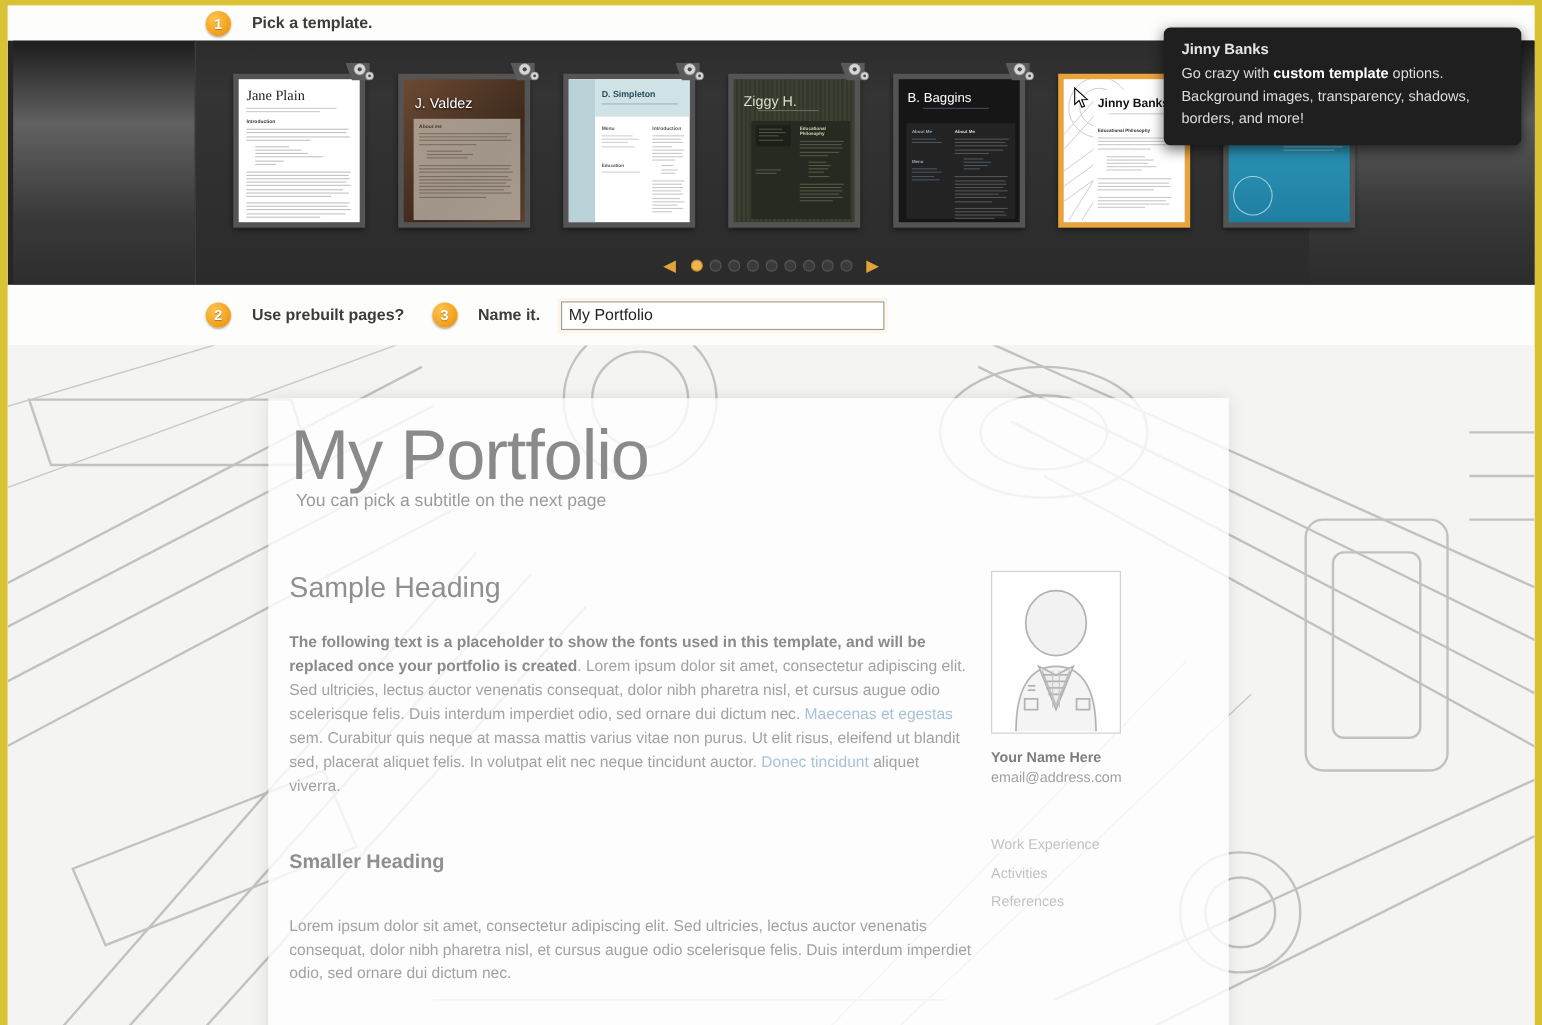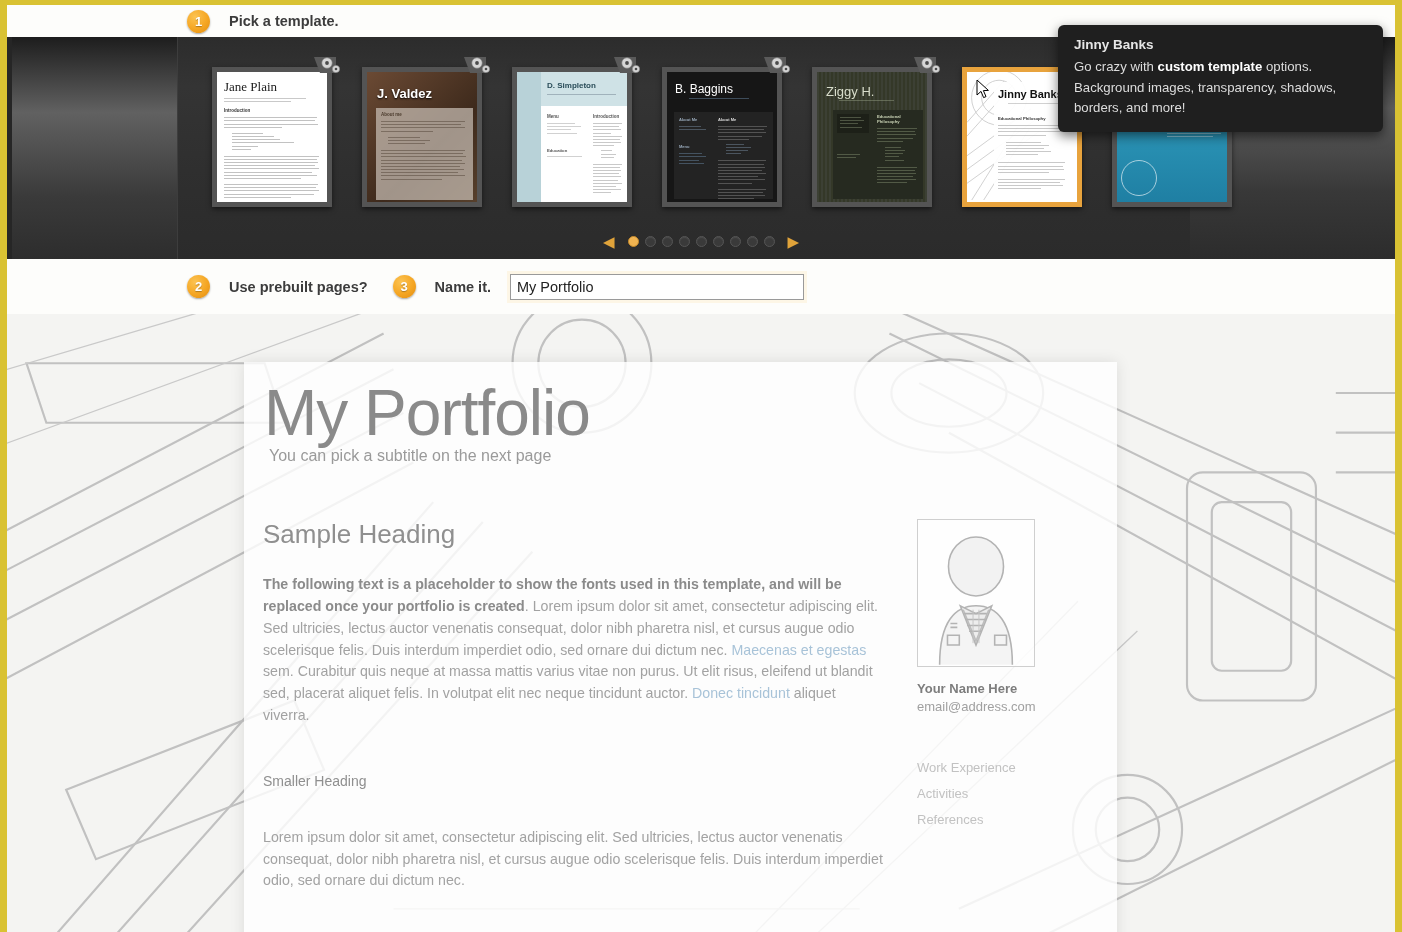--- a/index.html
+++ b/index.html
@@ -90,21 +90,21 @@
   .mini-lines { position:absolute; }
   .mini-lines i {
     display:block; height:1px; background:currentColor; opacity:.45; margin-bottom:2.2px;
   }
 
   
   .t1 { background:#fff; }
   .t1 .t-title { left:7px; top:7px; font-size:13px; color:#1a1a1a; font-family:"Liberation Serif",serif;}
   
   .t2 { background:linear-gradient(135deg,#6b4a34,#3e2a1c 60%,#57402c); }
-  .t2 .t-title { left:10px; top:14px; font-size:13px; color:#fff; text-shadow:0 1px 2px #000;font-weight:bold;}
+  .t2 .t-title { left:10px; top:14px; font-size:13px; color:#fff; text-shadow:0 1px 2px #000;}
   .t2 .panel { position:absolute; left:9px; top:36px; right:4px; bottom:2px; background:rgba(200,190,180,.72);}
   
   .t3 { background:#fff; }
   .t3 .side { position:absolute; left:0; top:0; width:24px; height:100%; background:#b8d2d8;}
   .t3 .band { position:absolute; left:24px; top:0; right:0; height:34px; background:#cfe2e6;}
   .t3 .t-title { left:30px; top:9px; font-size:8px; color:#2a4d59; font-weight:bold;}
   
   .t4 { background:#161616; }
   .t4 .t-title { left:8px; top:10px; font-size:12px; color:#fff; }
   .t4 .body { position:absolute; left:7px; top:40px; right:4px; bottom:3px; background:#232323;}
@@ -174,26 +174,26 @@
     position:absolute; left:237px; top:48px; width:873px; bottom:-60px;
     background:rgba(255,255,255,.80);
     box-shadow:0 0 14px rgba(0,0,0,.10);
   }
   #page-title {
     margin:18px 0 0 20px; font-size:64px; font-weight:normal; color:#8a8a8a;
     letter-spacing:-1px; line-height:1.05;
   }
   #page-subtitle { margin:0 0 0 25px; font-size:16px; color:#9a9a9a; }
 
-  #page-body { display:flex; margin-top:54px;gap:16px; }
+  #page-body { display:flex; margin-top:54px; }
   #col-main { width:620px; margin-left:19px; }
   #col-side { width:190px; margin-left:18px; }
 
   .h2 { font-size:26px; color:#8f8f8f; font-weight:normal; margin-bottom:24px;}
-  .h3 { font-size:14px; color:#8f8f8f; font-weight:normal; margin:46px 0 38px 0;}
+  .h3 { font-size:18px; color:#8f8f8f; font-weight:bold; margin:46px 0 38px 0;}
   .para { font-size:14.2px; line-height:21.8px; color:#a2a2a2; }
   .para b { color:#8b8b8b; }
   .para a { color:#a8c3d8; text-decoration:none; }
 
   #avatar-box {
     width:118px; height:148px; border:1px solid #cfcfcf; background:rgba(255,255,255,.6);
     display:flex; align-items:flex-end; justify-content:center; overflow:hidden;
   }
   #side-name { margin-top:14px; font-size:13px; font-weight:bold; color:#7d7d7d;}
   #side-email { margin-top:3px; font-size:13px; color:#a0a0a0;}
@@ -389,20 +389,83 @@
               <i style="width:95%"></i>
                   <i style="width:90%"></i>
                   <i style="width:94%"></i>
                   <i style="width:88%"></i>
                   <i style="width:92%"></i>
                   <i style="width:84%"></i>
                   <i style="width:96%"></i>
                   <i style="width:78%"></i>
                   <i style="width:94%"></i>
                   <i style="width:60%"></i>
+            </div>
+          </div>
+        </div>
+          </div>
+        <div class="gear">
+          <svg viewBox="0 0 30 26" width="30" height="26">
+            <path d="M0 0 L22 0 L22 16 L6 16 Z" fill="#5a5a5a"></path>
+            <g fill="#d6d6d6" stroke="#8a8a8a" stroke-width="0.6">
+              <circle cx="13" cy="6" r="5.2"></circle>
+                <circle cx="22" cy="12" r="3.6"></circle>
+            </g>
+            <circle cx="13" cy="6" r="1.9" fill="#4a4a4a"></circle>
+              <circle cx="22" cy="12" r="1.3" fill="#4a4a4a"></circle>
+          </svg>
+        </div>
+      </div>
+
+      <div class="thumb-wrap">
+        <div class="thumb">
+            <div class="thumb-page t5">
+          <div class="t-title">Ziggy H.</div>
+          <div class="mini-lines" style="position:absolute;left:22px;top:28px;width:55px;color:#9aa388">
+                <i style="width:100%"></i>
+              </div>
+          <div class="body">
+            <div style="position:absolute;left:4px;top:4px;width:32px;background:#1d2018;padding:3px">
+              <div class="mini-lines" style="position:static;color:#8a9476">
+                    <i style="width:80%"></i>
+                    <i style="width:92%"></i>
+                    <i style="width:70%"></i>
+                    <i style="width:85%"></i>
+                  </div>
+            </div>
+            <div style="position:absolute;left:4px;top:44px;width:32px">
+              <div class="mini-lines" style="position:static;color:#8a9476">
+                    <i style="width:72%"></i>
+                    <i style="width:60%"></i>
+                  </div>
+            </div>
+            <div style="position:absolute;left:44px;top:4px;right:4px">
+              <div style="font-size:4.2px;color:#c9d2b5;font-weight:bold">Educational Philosophy</div>
+              <div class="mini-lines" style="position:static;margin-top:4px;color:#8a9476">
+                <i style="width:96%"></i>
+                    <i style="width:90%"></i>
+                    <i style="width:94%"></i>
+                    <i style="width:86%"></i>
+                    <i style="width:62%"></i>
+              </div>
+              <div class="mini-lines" style="position:static;margin-top:5px;margin-left:8px;color:#8a9476">
+                <i style="width:46%"></i>
+                    <i style="width:60%"></i>
+                    <i style="width:52%"></i>
+                    <i style="width:40%"></i>
+                    <i style="width:55%"></i>
+              </div>
+              <div class="mini-lines" style="position:static;margin-top:6px;color:#8a9476">
+                <i style="width:95%"></i>
+                    <i style="width:91%"></i>
+                    <i style="width:93%"></i>
+                    <i style="width:86%"></i>
+                    <i style="width:94%"></i>
+                    <i style="width:72%"></i>
+              </div>
             </div>
           </div>
         </div>
           </div>
         <div class="gear">
           <svg viewBox="0 0 30 26" width="30" height="26">
             <path d="M0 0 L22 0 L22 16 L6 16 Z" fill="#5a5a5a"></path>
             <g fill="#d6d6d6" stroke="#8a8a8a" stroke-width="0.6">
               <circle cx="13" cy="6" r="5.2"></circle>
                 <circle cx="22" cy="12" r="3.6"></circle>
@@ -458,83 +521,20 @@
                     <i style="width:94%"></i>
                     <i style="width:78%"></i>
                     <i style="width:92%"></i>
                     <i style="width:66%"></i>
               </div>
               <div class="mini-lines" style="position:static;margin-top:5px;color:#8d8d8d">
                 <i style="width:95%"></i>
                     <i style="width:88%"></i>
                     <i style="width:92%"></i>
                     <i style="width:70%"></i>
-              </div>
-            </div>
-          </div>
-        </div>
-          </div>
-        <div class="gear">
-          <svg viewBox="0 0 30 26" width="30" height="26">
-            <path d="M0 0 L22 0 L22 16 L6 16 Z" fill="#5a5a5a"></path>
-            <g fill="#d6d6d6" stroke="#8a8a8a" stroke-width="0.6">
-              <circle cx="13" cy="6" r="5.2"></circle>
-                <circle cx="22" cy="12" r="3.6"></circle>
-            </g>
-            <circle cx="13" cy="6" r="1.9" fill="#4a4a4a"></circle>
-              <circle cx="22" cy="12" r="1.3" fill="#4a4a4a"></circle>
-          </svg>
-        </div>
-      </div>
-
-      <div class="thumb-wrap">
-        <div class="thumb">
-            <div class="thumb-page t5">
-          <div class="t-title">Ziggy H.</div>
-          <div class="mini-lines" style="position:absolute;left:22px;top:28px;width:55px;color:#9aa388">
-                <i style="width:100%"></i>
-              </div>
-          <div class="body">
-            <div style="position:absolute;left:4px;top:4px;width:32px;background:#1d2018;padding:3px">
-              <div class="mini-lines" style="position:static;color:#8a9476">
-                    <i style="width:80%"></i>
-                    <i style="width:92%"></i>
-                    <i style="width:70%"></i>
-                    <i style="width:85%"></i>
-                  </div>
-            </div>
-            <div style="position:absolute;left:4px;top:44px;width:32px">
-              <div class="mini-lines" style="position:static;color:#8a9476">
-                    <i style="width:72%"></i>
-                    <i style="width:60%"></i>
-                  </div>
-            </div>
-            <div style="position:absolute;left:44px;top:4px;right:4px">
-              <div style="font-size:4.2px;color:#c9d2b5;font-weight:bold">Educational Philosophy</div>
-              <div class="mini-lines" style="position:static;margin-top:4px;color:#8a9476">
-                <i style="width:96%"></i>
-                    <i style="width:90%"></i>
-                    <i style="width:94%"></i>
-                    <i style="width:86%"></i>
-                    <i style="width:62%"></i>
-              </div>
-              <div class="mini-lines" style="position:static;margin-top:5px;margin-left:8px;color:#8a9476">
-                <i style="width:46%"></i>
-                    <i style="width:60%"></i>
-                    <i style="width:52%"></i>
-                    <i style="width:40%"></i>
-                    <i style="width:55%"></i>
-              </div>
-              <div class="mini-lines" style="position:static;margin-top:6px;color:#8a9476">
-                <i style="width:95%"></i>
-                    <i style="width:91%"></i>
-                    <i style="width:93%"></i>
-                    <i style="width:86%"></i>
-                    <i style="width:94%"></i>
-                    <i style="width:72%"></i>
               </div>
             </div>
           </div>
         </div>
           </div>
         <div class="gear">
           <svg viewBox="0 0 30 26" width="30" height="26">
             <path d="M0 0 L22 0 L22 16 L6 16 Z" fill="#5a5a5a"></path>
             <g fill="#d6d6d6" stroke="#8a8a8a" stroke-width="0.6">
               <circle cx="13" cy="6" r="5.2"></circle>

